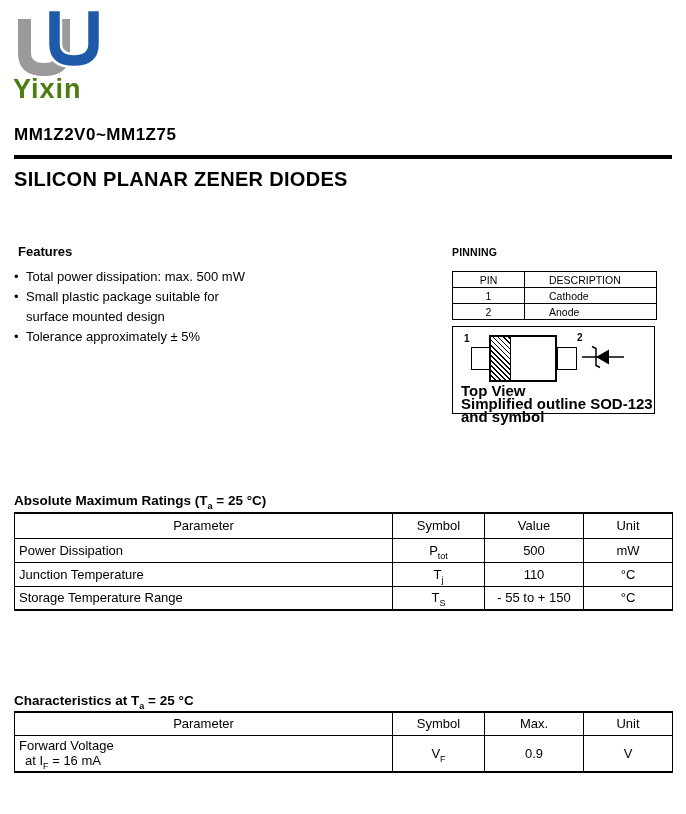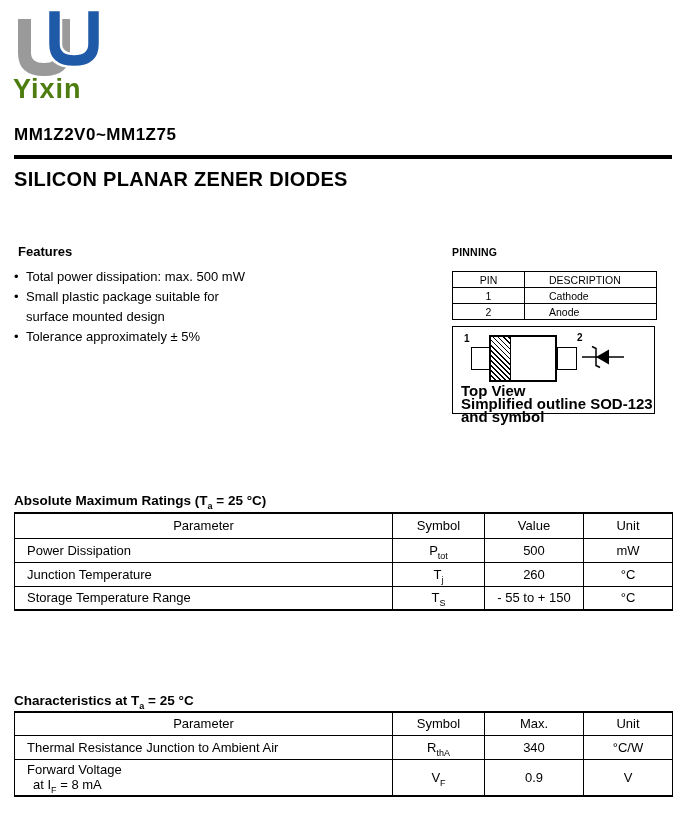--- a/index.html
+++ b/index.html
@@ -53,21 +53,21 @@
 
   
   .sec-head { font-size:13.5px; font-weight:bold; }
   .abs-head  { left:14px; top:493px; }
   .char-head { left:14px; top:693px; }
 
   
   .spec { border-collapse:collapse; table-layout:fixed; width:658px; font-size:13px;
           border:1px solid #000; border-top:2px solid #000; border-bottom:2px solid #000; }
   .spec th, .spec td { border:1px solid #000; padding:0; vertical-align:middle; font-weight:normal; text-align:center; }
-  .spec .pl { text-align:left; padding-left:12px; }
+  .spec .pl { text-align:left; padding-left:4px; }
   .abs-table  { left:14px; top:512px; }
   .char-table { left:14px; top:711px; }
   .abs-table tr  { height:24px; }
   .abs-table tr.hrow { height:25px; }
   .char-table tr.hrow { height:23px; }
   .char-table tr.r1 { height:24px; }
   .char-table tr.r2 { height:37px; }
   sub { font-size:9px; line-height:0; }
   .indent { padding-left:6px; }
 </style>
@@ -164,21 +164,21 @@
     </tr>
     <tr>
       <td class="pl">Power Dissipation</td>
       <td><span>P</span><sub>tot</sub></td>
       <td>500</td>
       <td>mW</td>
     </tr>
     <tr>
       <td class="pl">Junction Temperature</td>
       <td><span>T</span><sub>j</sub></td>
-      <td>260</td>
+      <td>110</td>
       <td>°C</td>
     </tr>
     <tr>
       <td class="pl">Storage Temperature Range</td>
       <td><span>T</span><sub>S</sub></td>
       <td>- 55 to + 150</td>
       <td>°C</td>
     </tr>
   </tbody>
     </table>
@@ -193,30 +193,24 @@
         <col style="width:99px">
         <col style="width:89px">
       </colgroup>
     <tbody>
         <tr class="hrow">
       <th>Parameter</th>
       <th>Symbol</th>
       <th>Max.</th>
       <th>Unit</th>
     </tr>
-    <tr class="r1">
-      <td class="pl">Thermal Resistance Junction to Ambient Air</td>
-      <td><span>R</span><sub>thA</sub></td>
-      <td>340</td>
-      <td>°C/W</td>
-    </tr>
     <tr class="r2">
       <td class="pl">
         <div>Forward Voltage</div>
-        <div class="indent"><span>at I</span><sub>F</sub><span> = 8 mA</span></div>
+        <div class="indent"><span>at I</span><sub>F</sub><span> = 16 mA</span></div>
       </td>
       <td><span>V</span><sub>F</sub></td>
       <td>0.9</td>
       <td>V</td>
     </tr>
   </tbody>
     </table>
 
 </div>
 

